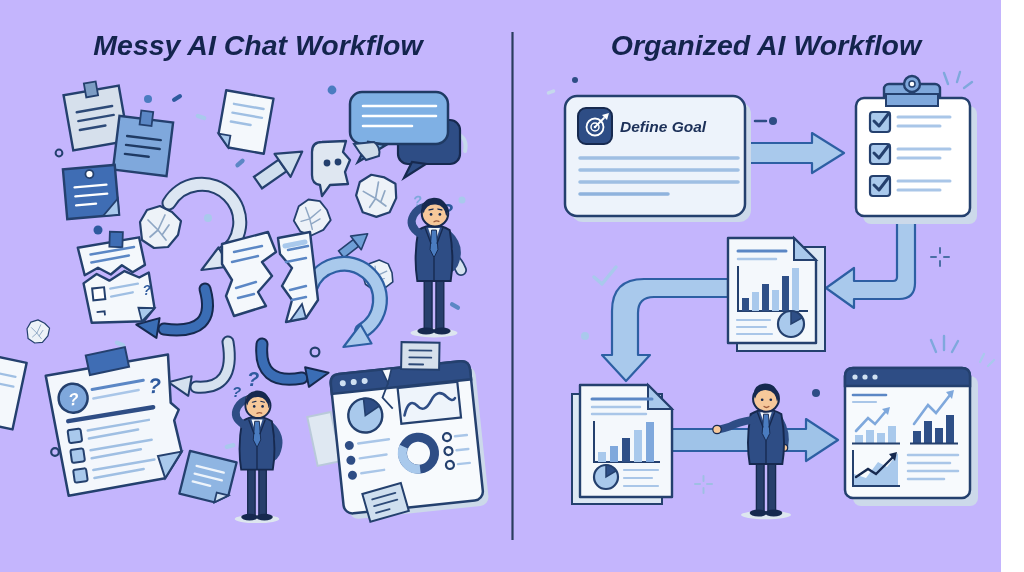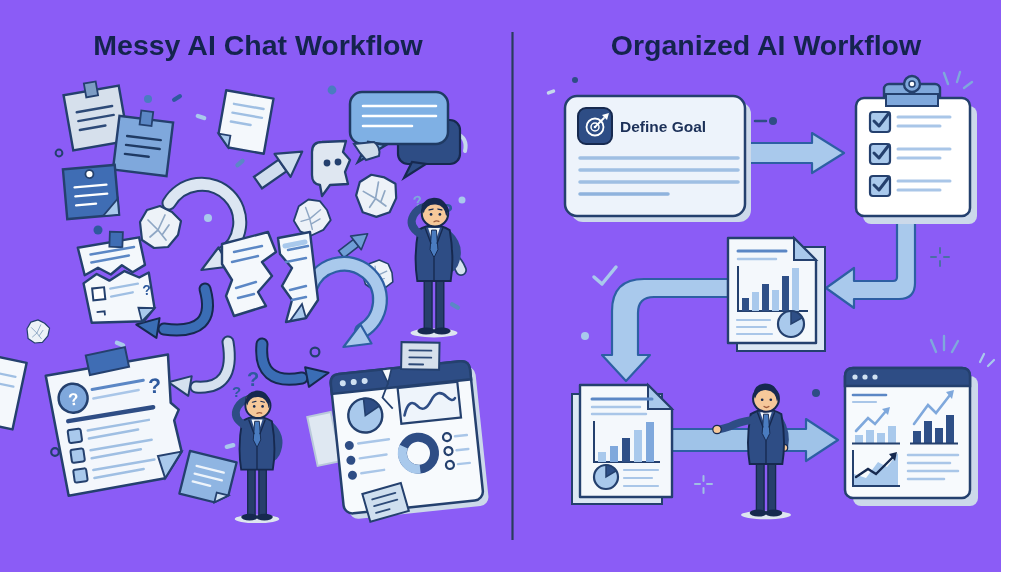--- a/index.html
+++ b/index.html
@@ -1,17 +1,17 @@
 <!DOCTYPE html>
 <html><head>
 <meta charset="utf-8">
 <style>
   html,body{margin:0;padding:0;background:#ffffff;}
-  .canvas{position:relative;width:1001px;height:572px;background:#8b5cf6;overflow:hidden;
-          font-family:"Liberation Sans",sans-serif;}
+  .canvas{position:relative;width:1001px;height:572px;background:#c4b5fd;overflow:hidden;
+          font-family:"Liberation Sans",sans-serif;font-style:italic;}
   svg{position:absolute;inset:0;}
   .title{font-family:"Liberation Sans",sans-serif;font-weight:bold;font-size:28.5px;fill:#14244d;}
   .qm{font-family:"Liberation Sans",sans-serif;font-weight:bold;fill:#2e5a9e;}
   .qm-light{font-family:"Liberation Sans",sans-serif;font-weight:bold;fill:#7fa8dc;}
   .qm-white{font-family:"Liberation Sans",sans-serif;font-weight:bold;fill:#ffffff;}
   .card-label{font-family:"Liberation Sans",sans-serif;font-weight:bold;font-size:15.5px;fill:#1c3058;}
   .paper{fill:#f4f8fc;stroke:#24406e;stroke-width:2.4;stroke-linejoin:round;}
 </style>
 </head>
 <body>

